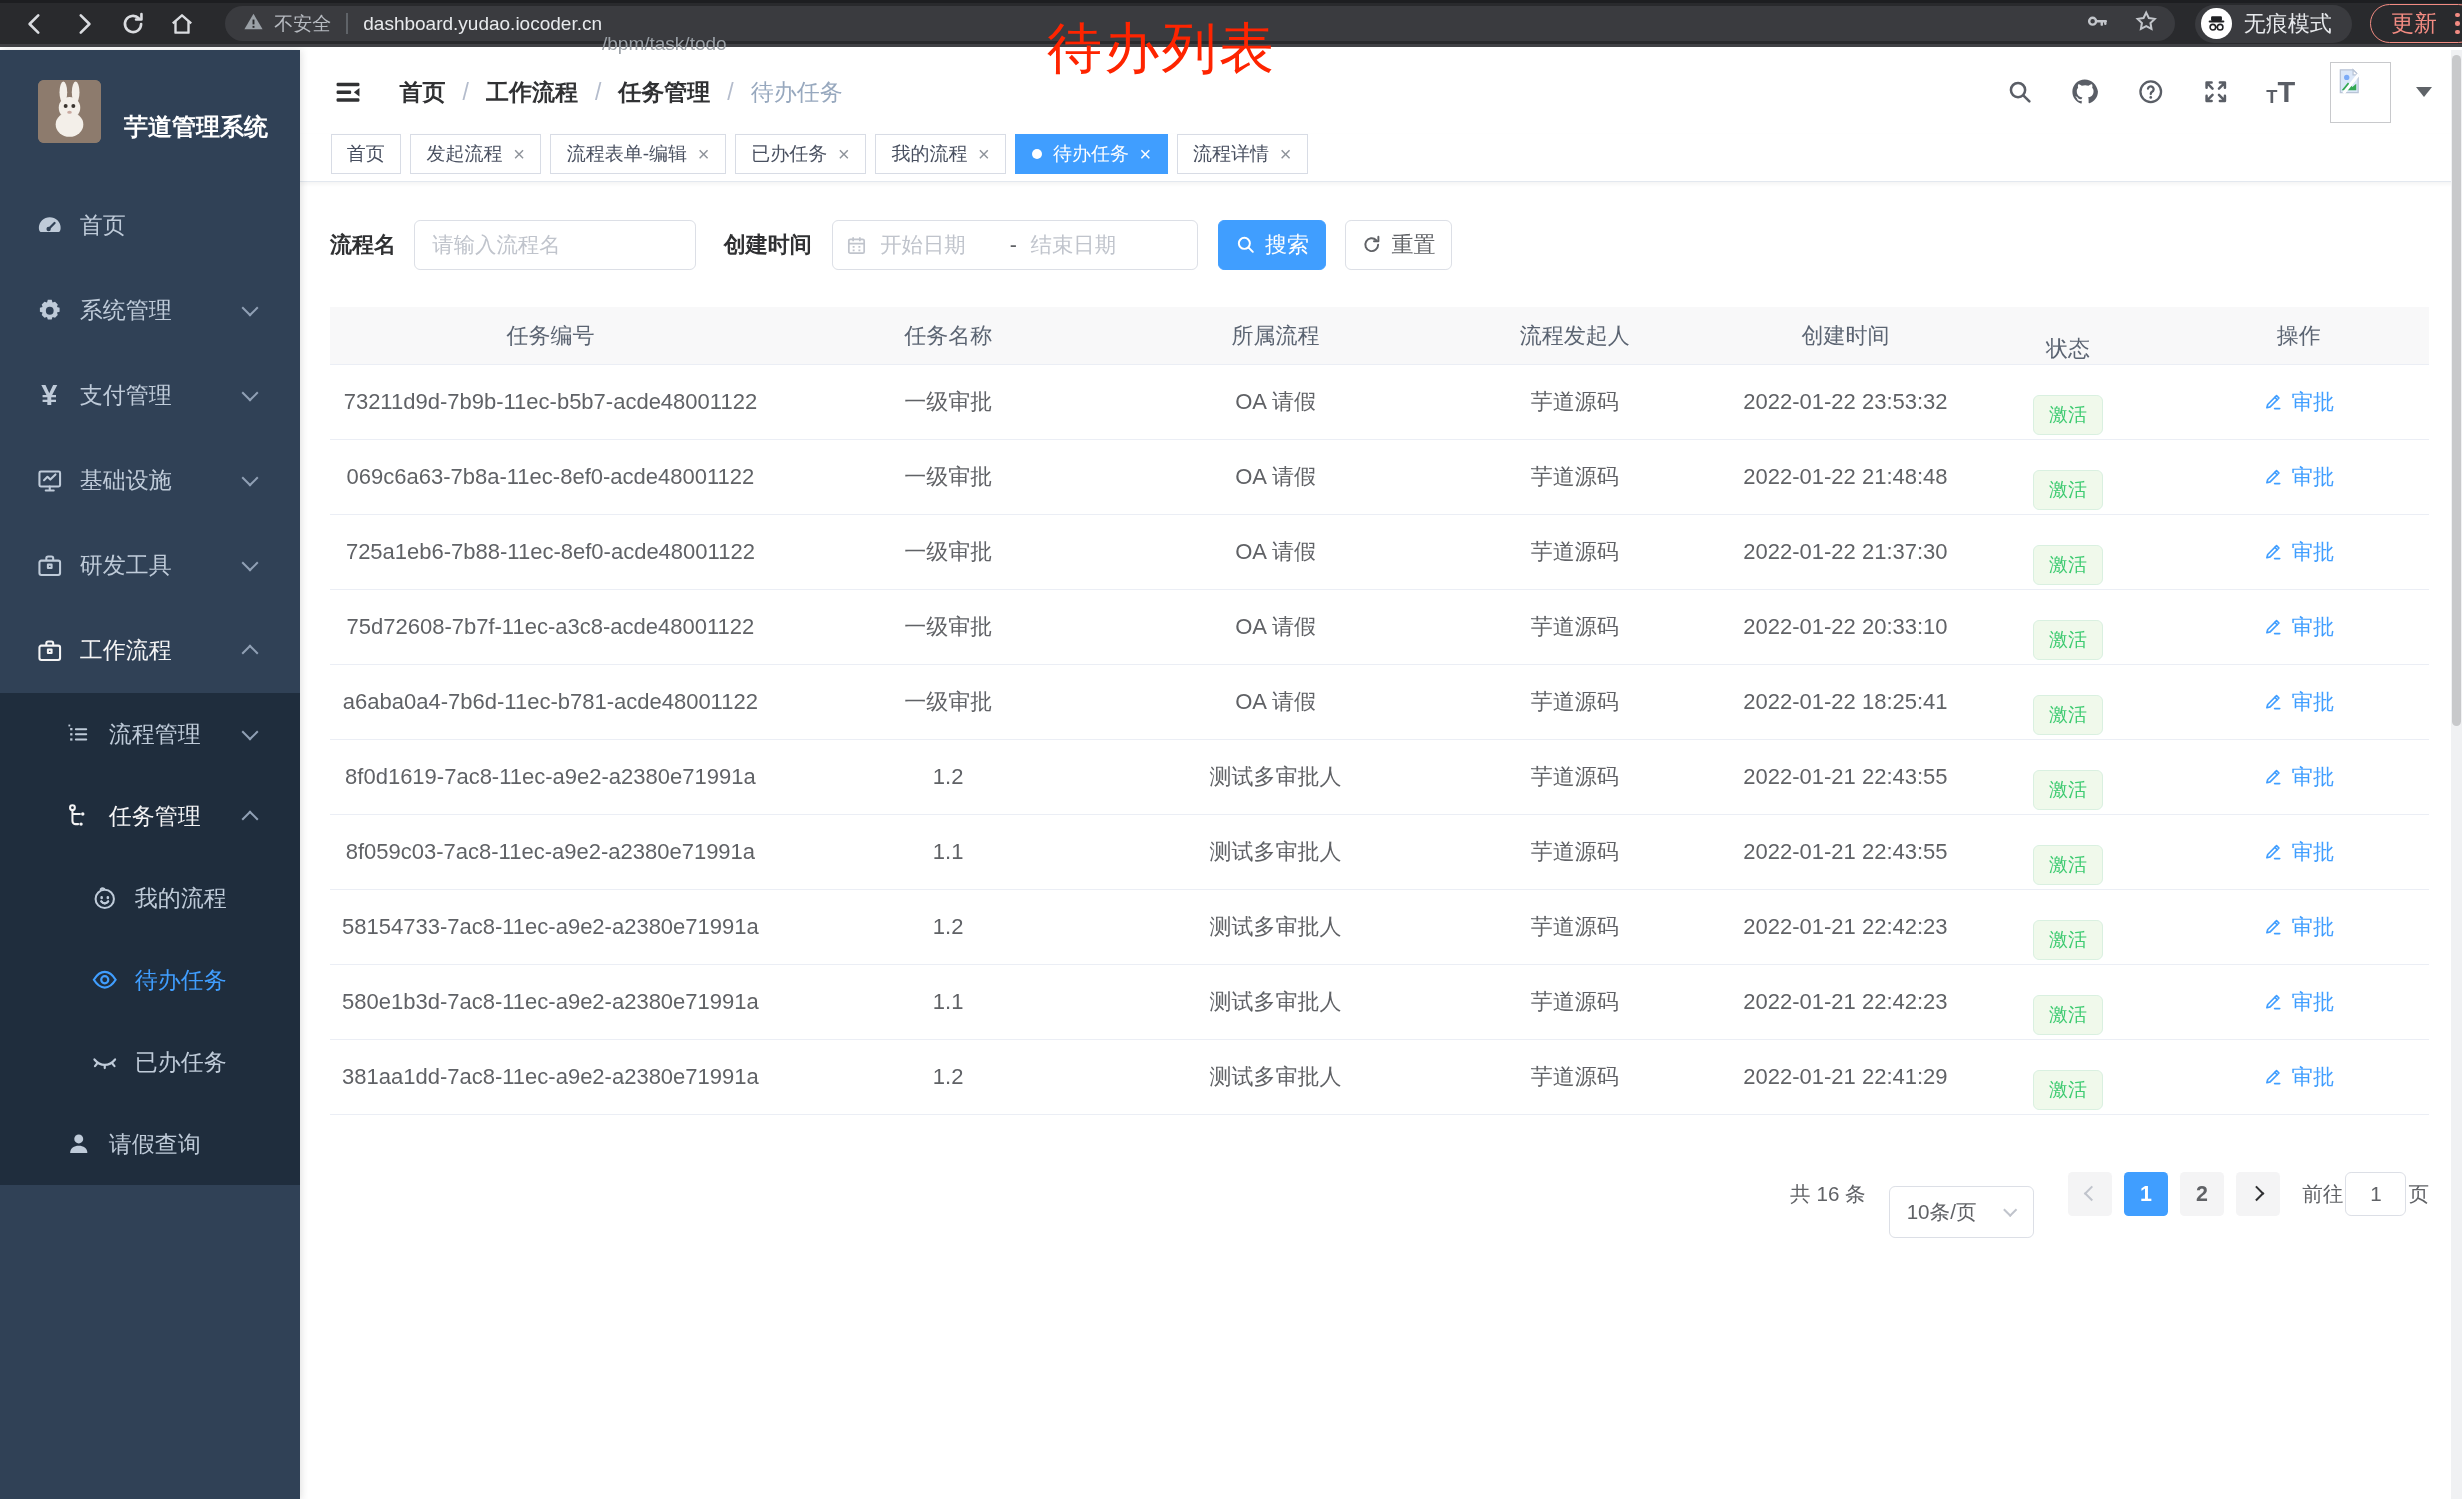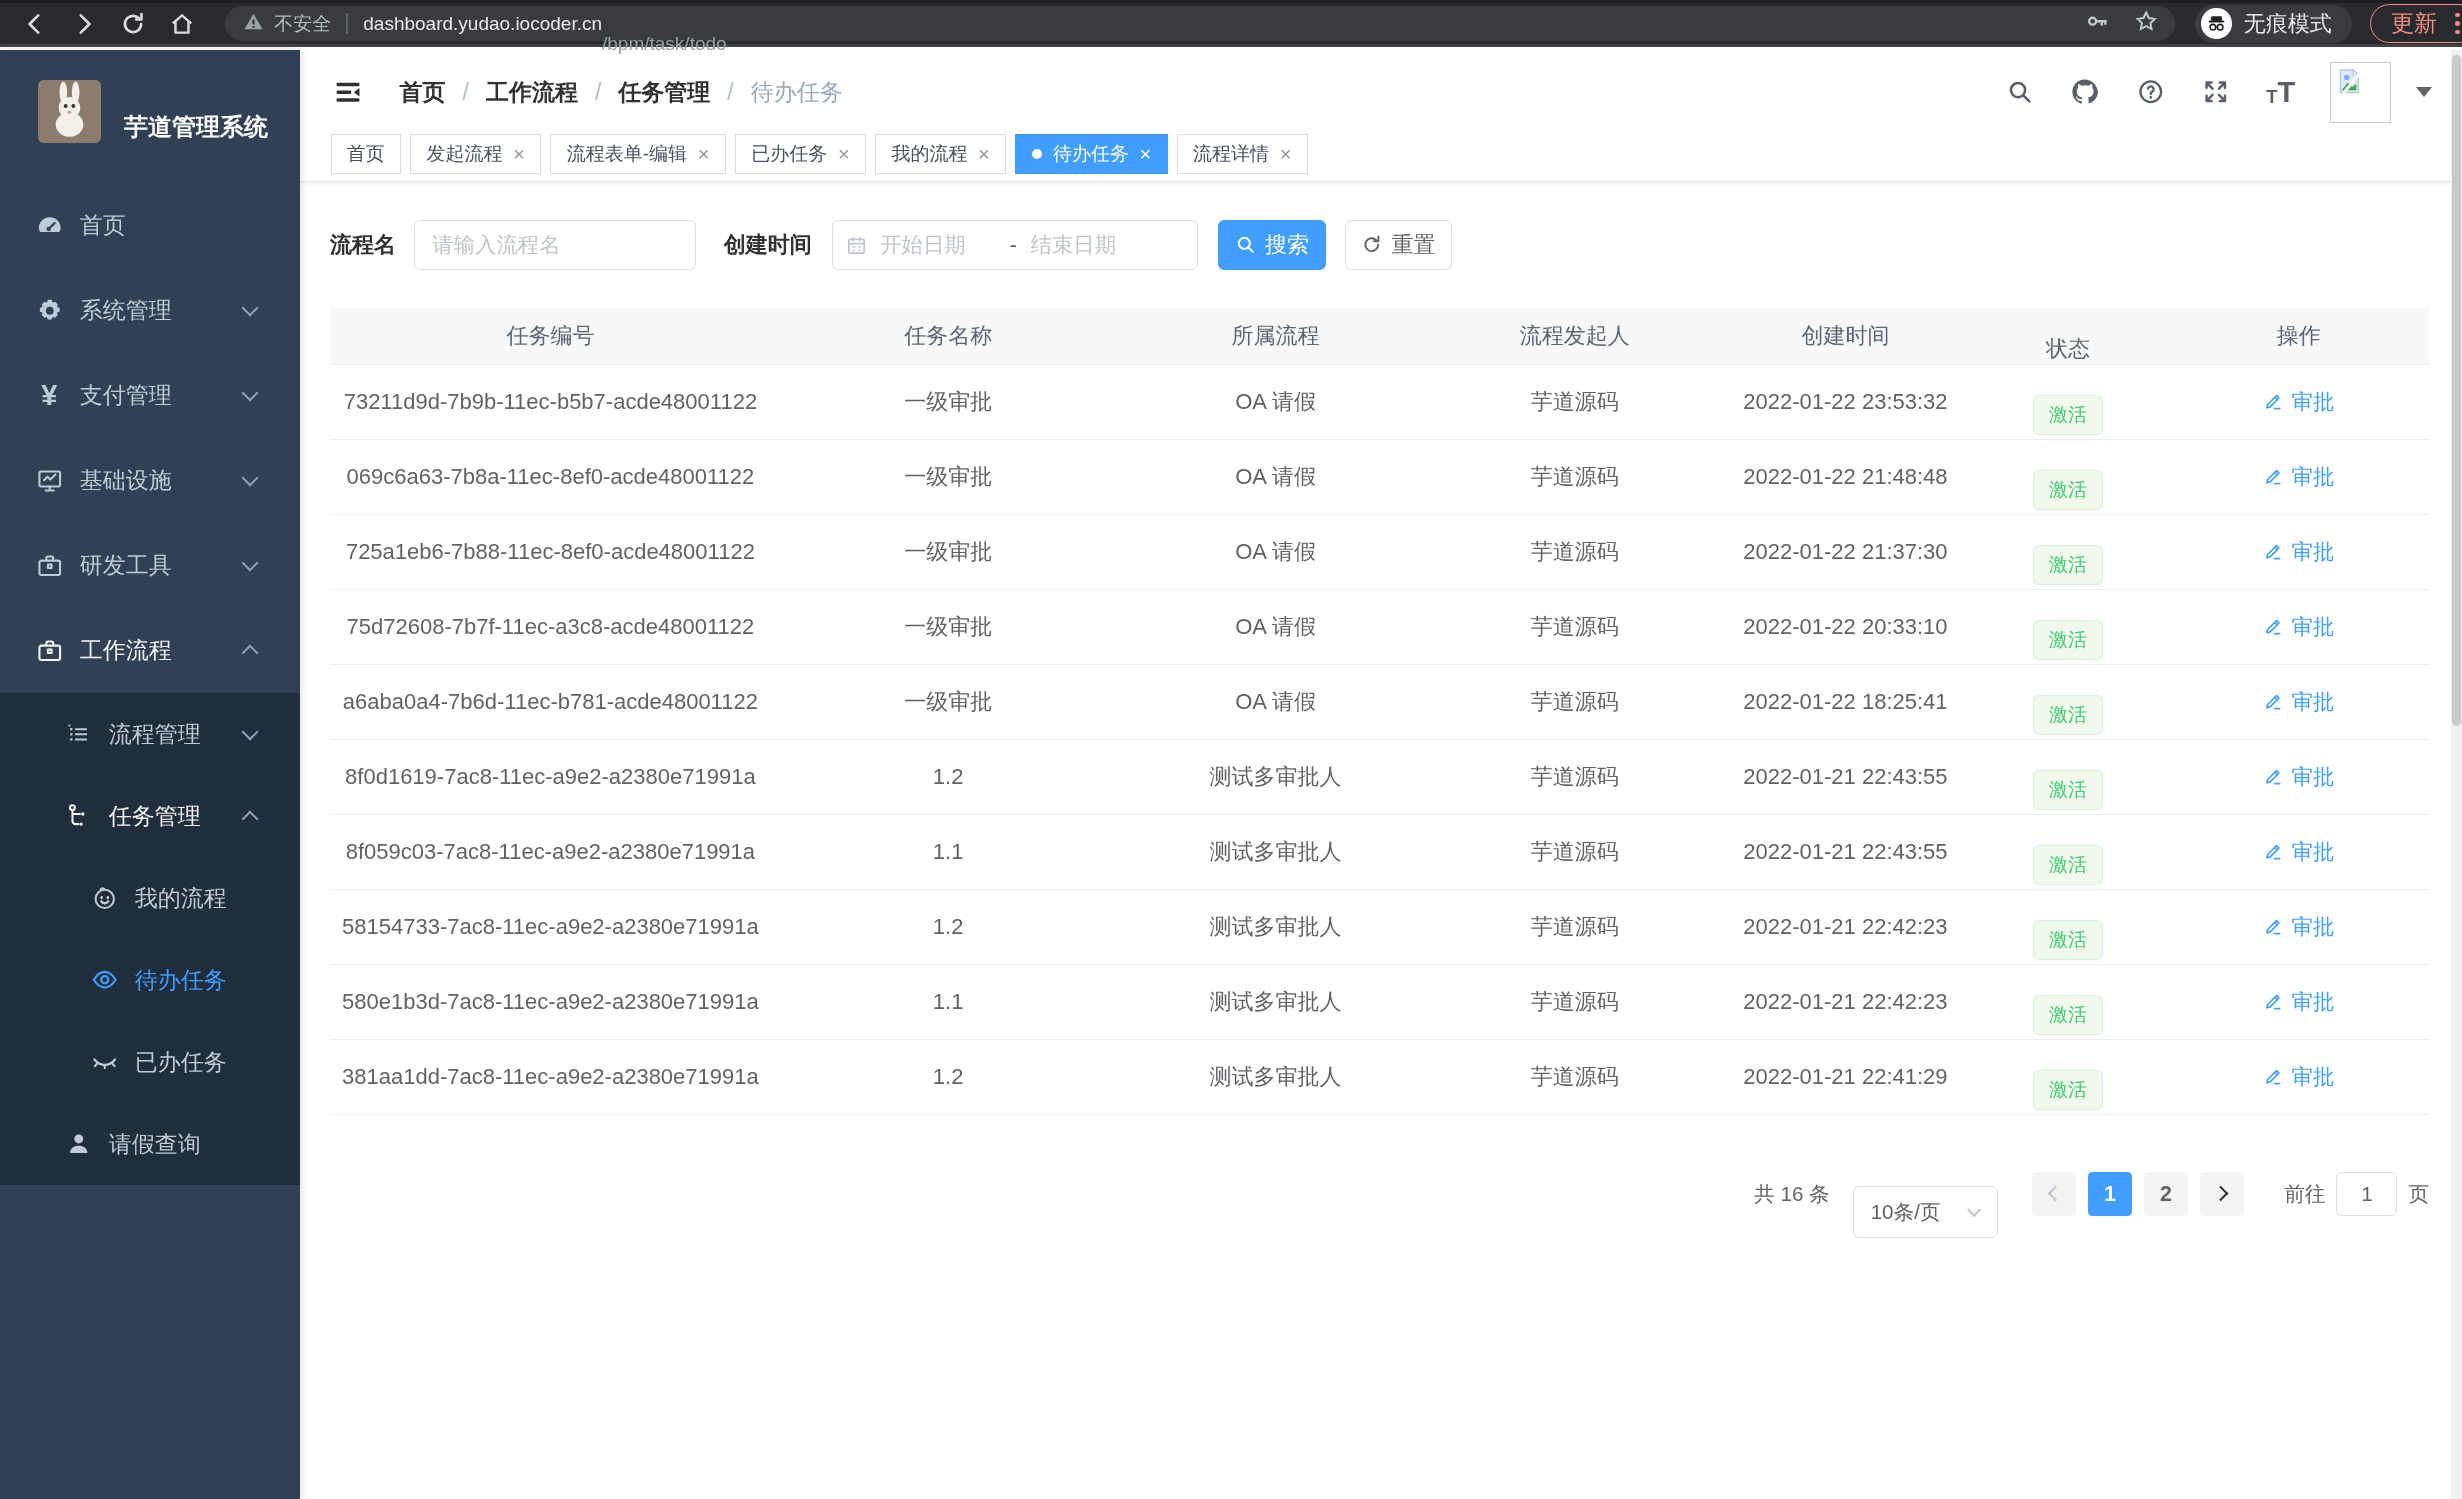--- a/index.html
+++ b/index.html
@@ -124,21 +124,21 @@
         display:flex;align-items:center;padding:0 17px;cursor:pointer;background:#fff;margin-top:36px;}
   .psel .selcaret{margin-left:auto;width:8.4px;height:8.4px;border-right:2px solid #c0c4cc;
         border-bottom:2px solid #c0c4cc;transform:rotate(45deg);margin-top:-3.8px;}
   .pager{display:flex;align-items:center;gap:12.2px;margin-left:34px;}
   .pbtn{min-width:44px;height:44px;border-radius:4.6px;background:#f4f4f5;display:flex;align-items:center;
         justify-content:center;font-size:21.4px;font-weight:600;color:#606266;cursor:pointer;box-sizing:border-box;}
   .pbtn.active{background:#409eff;color:#fff;}
   .pc{width:9.2px;height:9.2px;}
   .pc.left{border-left:2.3px solid #c0c4cc;border-bottom:2.3px solid #c0c4cc;transform:rotate(45deg);margin-left:3.1px;}
   .pc.right{border-right:2.3px solid #303133;border-top:2.3px solid #303133;transform:rotate(45deg);margin-right:3.1px;}
-  .goto{margin-left:40px;display:flex;align-items:center;gap:11px;}
+  .goto{margin-left:22px;display:flex;align-items:center;gap:2px;}
   .gin{width:61px;height:44px;box-sizing:border-box;border:1.5px solid #dcdfe6;border-radius:6.1px;text-align:center;
        font-size:20.6px;color:#606266;outline:none;font-family:inherit;}
 
   .vscroll{position:absolute;top:50px;right:0;bottom:0;width:10.7px;background:#f0f1f3;z-index:6;}
   .vthumb{position:absolute;top:4.6px;left:0.8px;width:9.2px;height:671px;border-radius:4.6px;background:#c8c9cb;}
 </style>
 </head>
 <body>
 
 <div class="screen">
@@ -204,20 +204,21 @@
     <div class="update">
       <span>更新</span>
       <span class="dots">
           <i></i>
           <i></i>
           <i></i>
         </span>
     </div>
   </div>
 
+  <div class="overlay-title">待办列表</div>
 
   <div class="app">
 
     <aside class="sidebar">
       <div class="logo-row">
         <span class="logo-img">
           <svg viewBox="0 0 82 82">
               <rect width="82" height="82" fill="#8d7b6d"></rect>
               <ellipse cx="41" cy="58" rx="18" ry="16" fill="#f3efe9"></ellipse>
               <circle cx="41" cy="36" r="14" fill="#f3efe9"></circle>

